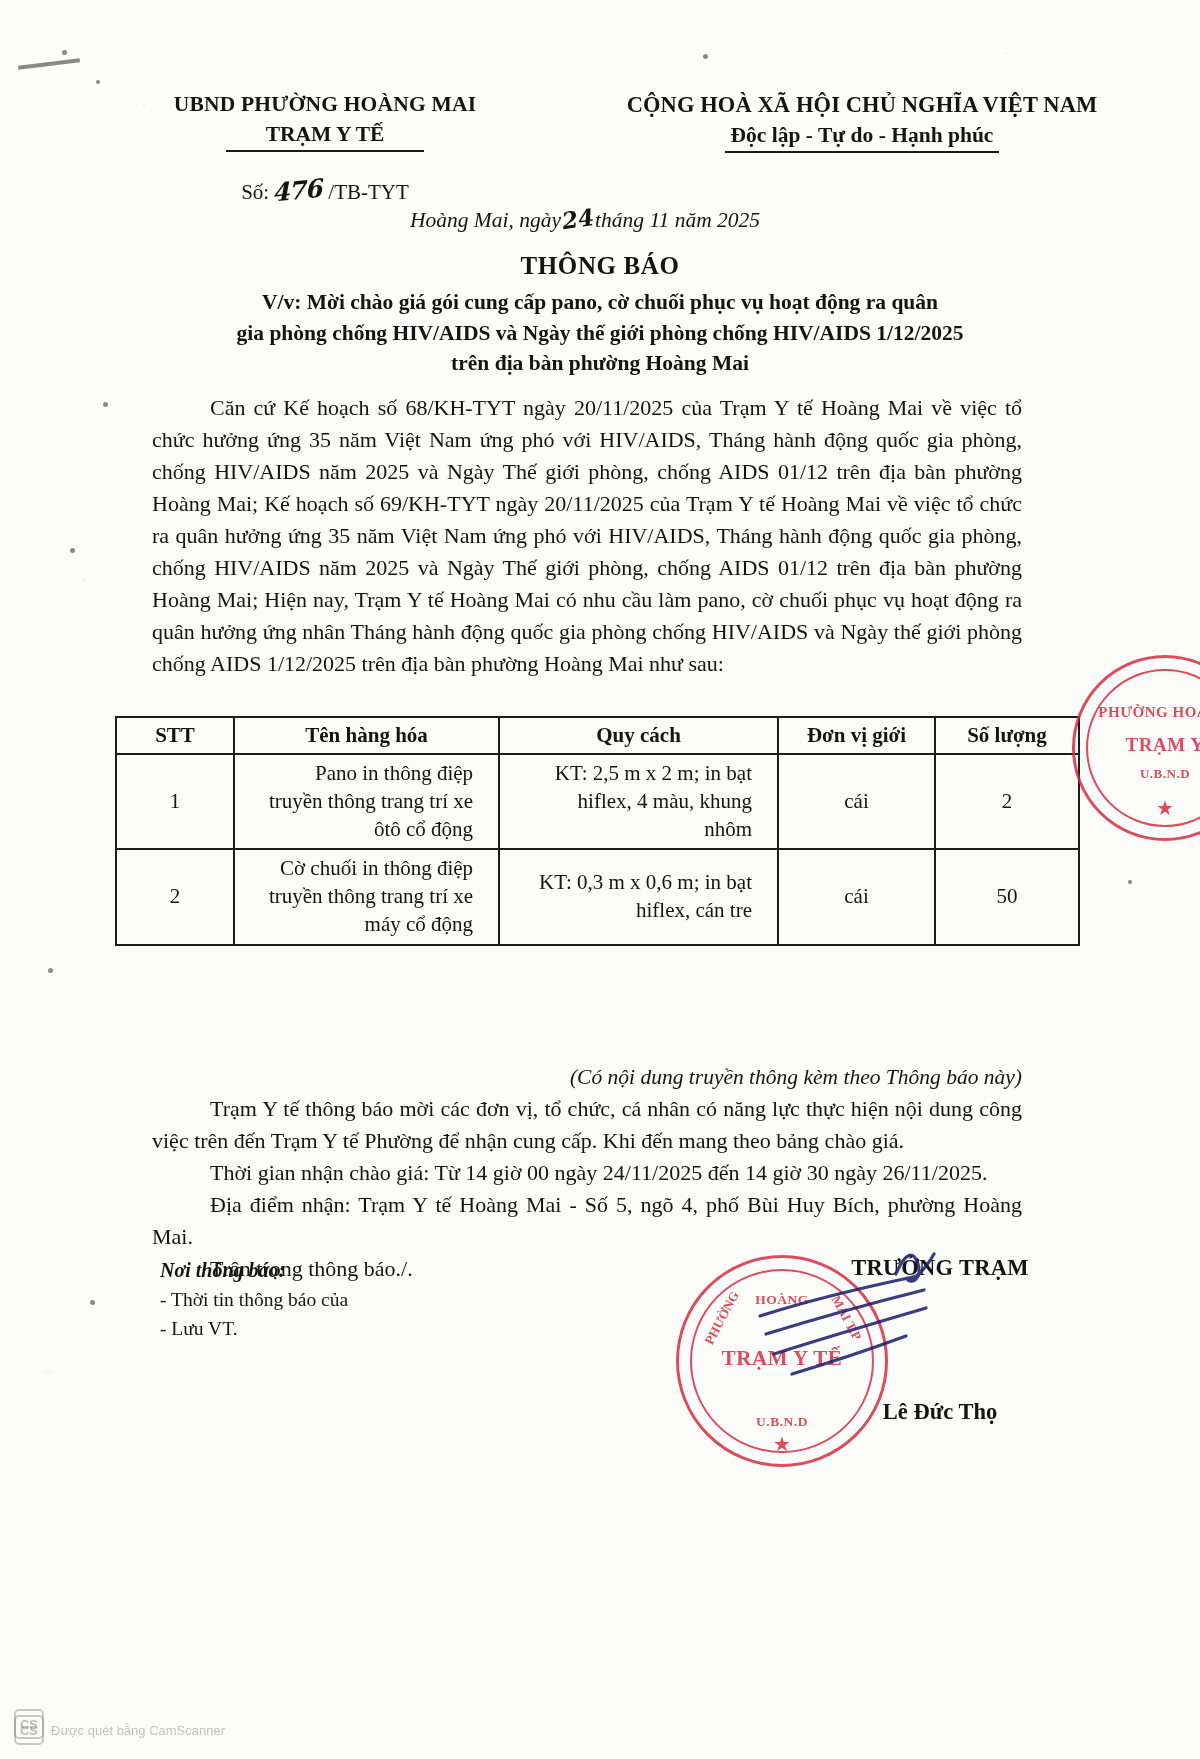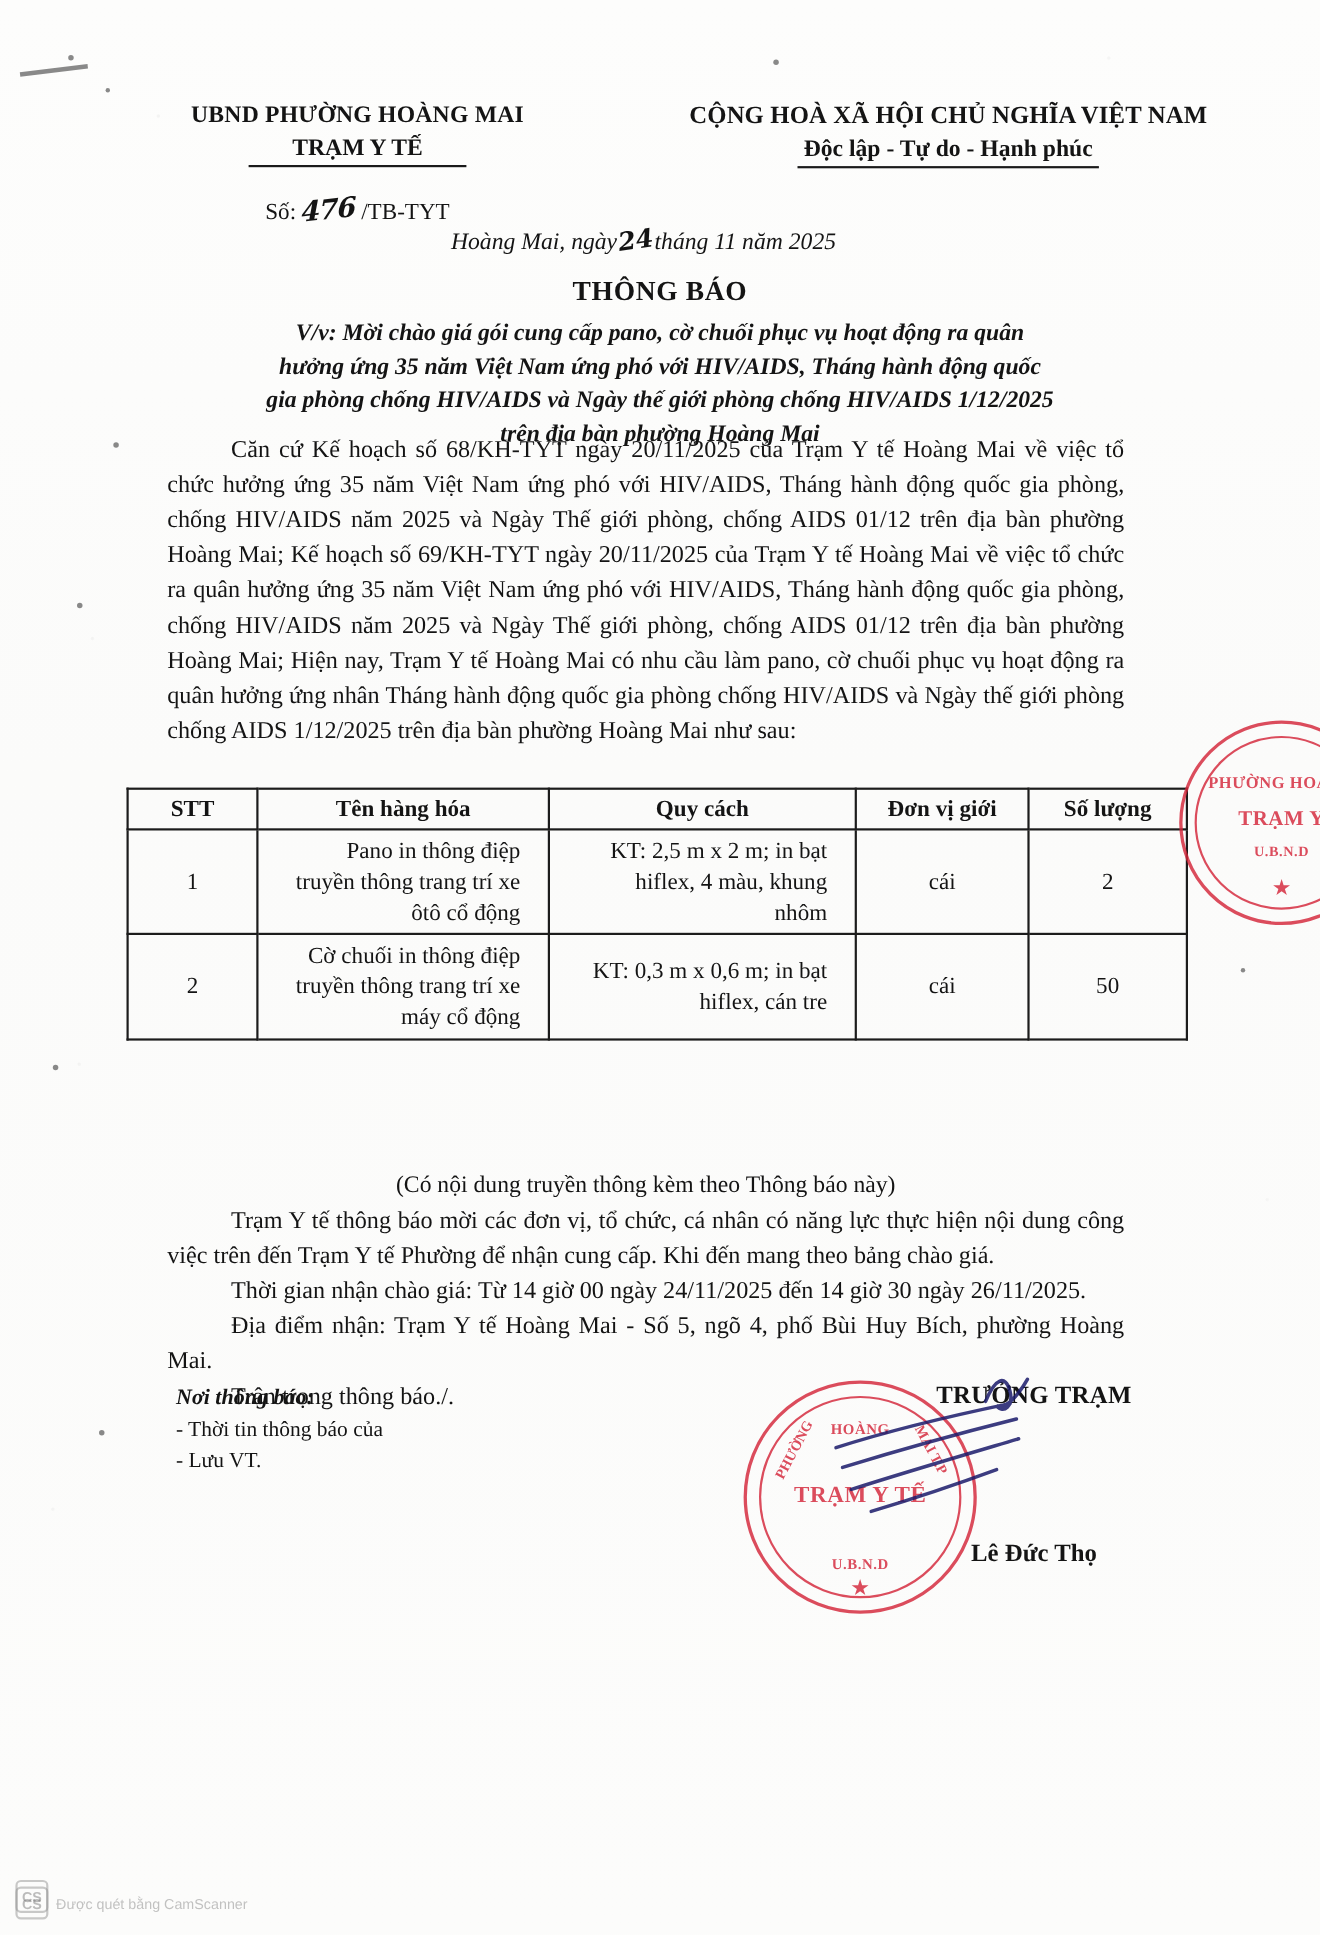--- a/index.html
+++ b/index.html
@@ -53,31 +53,31 @@
   .hw-day{
     font-family:"DejaVu Serif",serif;font-weight:700;font-style:italic;
     font-size:23px;display:inline-block;transform:rotate(-8deg);padding:0 1px;
   }
 
   
   .title-block{position:absolute;top:228px;left:0;width:1200px;text-align:center;}
   .t-main{font-size:25px;font-weight:700;letter-spacing:.6px;margin-top:24px;}
   .t-sub{font-size:21.5px;font-weight:700;line-height:1.42;margin-top:7px;
          padding:0 150px;}
-  .t-sub div{white-space:nowrap;font-style:italic;}
+  .t-sub div{white-space:nowrap;}
 
   
   .body-text{position:absolute;left:152px;width:870px;font-size:22px;
              line-height:1.455;text-align:justify;}
   .body-text p{margin:0;}
   .indent{text-indent:58px;}
 
   #para1{top:392px;}
   #after-table{top:1062px;}
-  .center-italic{text-align:center;font-size:21.5px;}
+  .center-italic{text-align:right;font-style:italic;font-size:21.5px;}
 
   
   table.goods{
     position:absolute;left:115px;top:716px;width:965px;
     border-collapse:collapse;font-size:21px;
   }
   table.goods th,table.goods td{
     border:2px solid #1c1c1c;
     padding:5px 25px;
     vertical-align:middle;
@@ -180,21 +180,20 @@
     </div>
     <div class="date-wrap">
       <span>Hoàng Mai, ngày</span><span class="hw-day">24</span><span>tháng 11 năm 2025</span>
     </div>
   </div>
 
   <div class="title-block">
     <div class="t-main">THÔNG BÁO</div>
     <div class="t-sub">
       <div>V/v: Mời chào giá gói cung cấp pano, cờ chuối phục vụ hoạt động ra quân</div>
-      <div>hưởng ứng 35 năm Việt Nam ứng phó với HIV/AIDS, Tháng hành động quốc</div>
       <div>gia phòng chống HIV/AIDS  và Ngày thế giới phòng chống HIV/AIDS 1/12/2025</div>
       <div>trên địa bàn phường Hoàng Mai</div>
     </div>
   </div>
 
   <div class="body-text" id="para1">
     <p class="indent">Căn cứ Kế hoạch số 68/KH-TYT ngày 20/11/2025 của Trạm Y tế Hoàng Mai về việc tổ chức hưởng ứng 35 năm Việt Nam ứng phó với HIV/AIDS, Tháng hành động quốc gia phòng, chống HIV/AIDS năm 2025 và Ngày Thế giới phòng, chống AIDS 01/12 trên địa bàn phường Hoàng Mai; Kế hoạch số 69/KH-TYT ngày 20/11/2025 của Trạm Y tế Hoàng Mai về việc tổ chức ra quân hưởng ứng 35 năm Việt Nam ứng phó với HIV/AIDS, Tháng hành động quốc gia phòng, chống HIV/AIDS năm 2025 và Ngày Thế giới phòng, chống AIDS 01/12 trên địa bàn phường Hoàng Mai; Hiện nay, Trạm Y tế Hoàng Mai có nhu cầu làm pano, cờ chuối phục vụ hoạt động ra quân hưởng ứng nhân Tháng hành động quốc gia phòng chống HIV/AIDS và Ngày thế giới phòng chống AIDS 1/12/2025 trên địa bàn phường Hoàng Mai như sau:</p>
   </div>
 
   <table class="goods">

